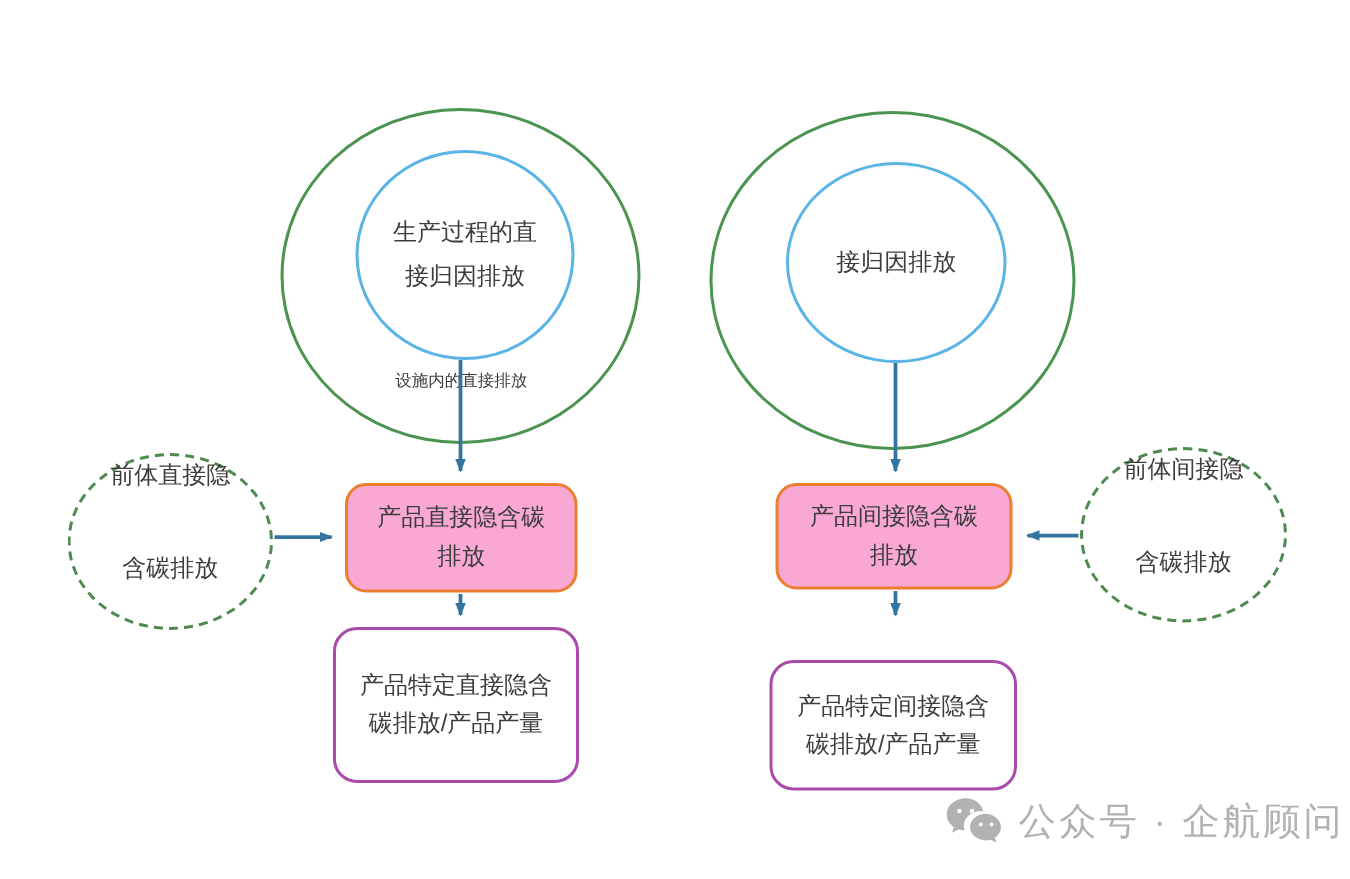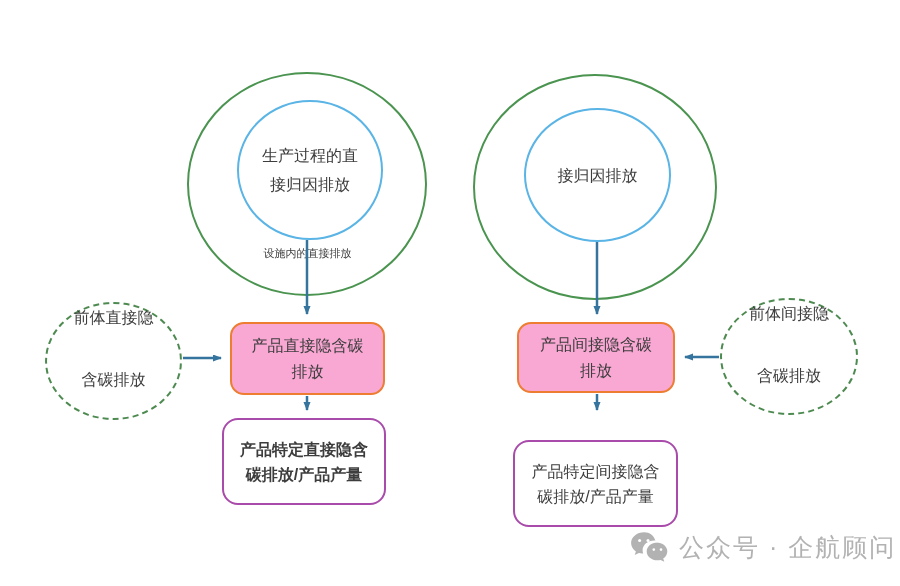--- a/index.html
+++ b/index.html
@@ -120,21 +120,21 @@
   <div class="abs dashed-circle" style="left:45px; top:302px; width:137px; height:118px;">
     <div class="txt" style="line-height:27px;">前体直接隐</div>
     <div class="txt" style="line-height:27px;">含碳排放</div>
   </div>
 
   <div class="abs orange-box" style="left:230px; top:322px; width:155px; height:73px;">
     <div class="txt-box">产品直接隐含碳</div>
     <div class="txt-box">排放</div>
   </div>
 
-  <div class="abs purple-box" style="left:222px; top:418px; width:164px; height:87px;font-weight:bold;">
+  <div class="abs purple-box" style="left:222px; top:418px; width:164px; height:104px;">
     <div class="txt-formula">产品特定直接隐含</div>
     <div class="txt-formula">碳排放/产品产量</div>
   </div>
 
   <div class="abs green-circle" style="left:473px; top:74px; width:244px; height:226px;"></div>
 
   <div class="abs blue-circle" style="left:524px; top:108px; width:147px; height:134px;">
     <div class="txt">接归因排放</div>
   </div>
 

